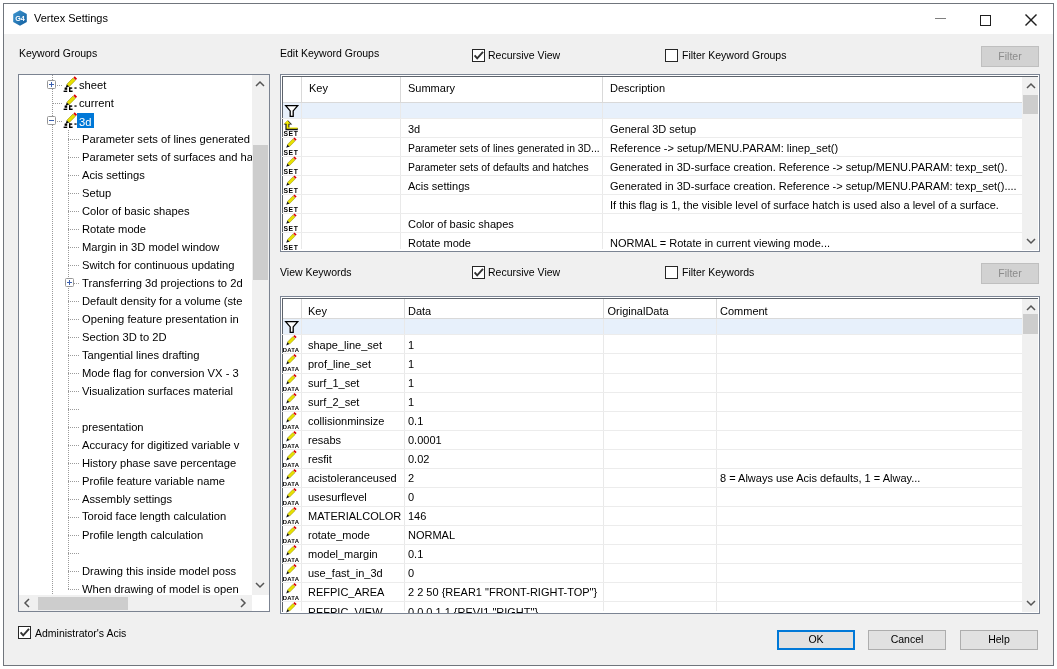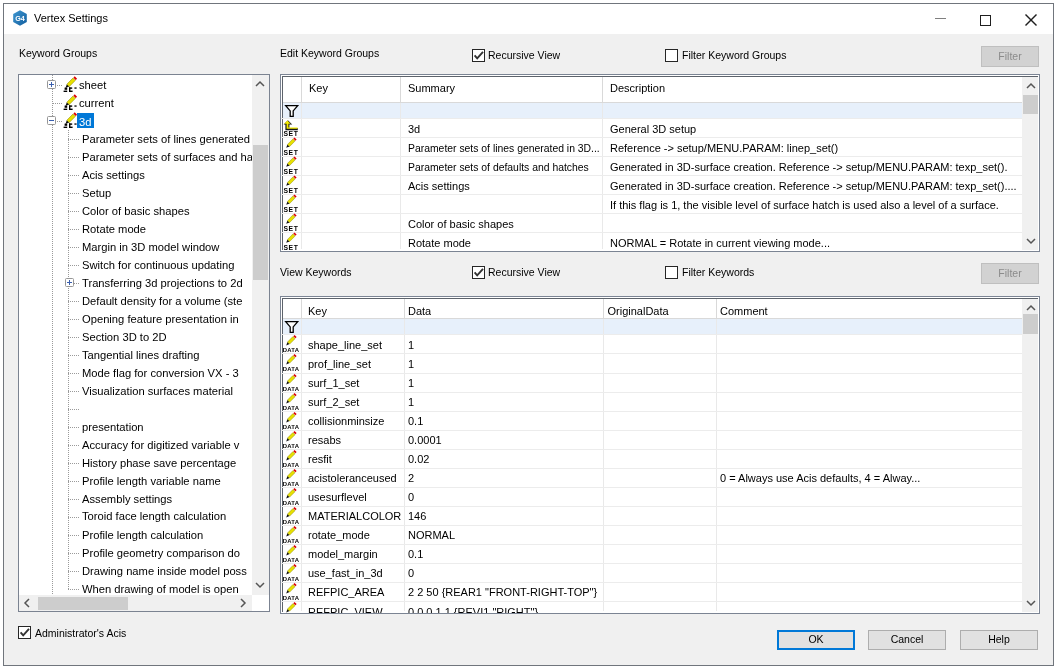--- a/index.html
+++ b/index.html
@@ -149,31 +149,30 @@
 <div class="hdot" style="left:49px;top:316px;width:11px"></div>
 <div class="trow" style="left:63px;top:307px">Visualization surfaces material</div>
 <div class="hdot" style="left:49px;top:334px;width:11px"></div>
 <div class="hdot" style="left:49px;top:352px;width:11px"></div>
 <div class="trow" style="left:63px;top:343px">presentation</div>
 <div class="hdot" style="left:49px;top:370px;width:11px"></div>
 <div class="trow" style="left:63px;top:361px">Accuracy for digitized variable v</div>
 <div class="hdot" style="left:49px;top:388px;width:11px"></div>
 <div class="trow" style="left:63px;top:379px">History phase save percentage</div>
 <div class="hdot" style="left:49px;top:406px;width:11px"></div>
-<div class="trow" style="left:63px;top:397px">Profile length variable name</div>
+<div class="trow" style="left:63px;top:397px">Profile feature variable name</div>
 <div class="hdot" style="left:49px;top:424px;width:11px"></div>
 <div class="trow" style="left:63px;top:415px">Assembly settings</div>
 <div class="hdot" style="left:49px;top:442px;width:11px"></div>
 <div class="trow" style="left:63px;top:432px">Toroid face length calculation</div>
 <div class="hdot" style="left:49px;top:460px;width:11px"></div>
 <div class="trow" style="left:63px;top:451px">Profile length calculation</div>
 <div class="hdot" style="left:49px;top:478px;width:11px"></div>
-<div class="trow" style="left:63px;top:469px">Profile geometry comparison do</div>
 <div class="hdot" style="left:49px;top:496px;width:11px"></div>
-<div class="trow" style="left:63px;top:487px">Drawing name inside model poss</div>
+<div class="trow" style="left:63px;top:487px">Drawing this inside model poss</div>
 <div class="hdot" style="left:49px;top:514px;width:11px"></div>
 <div class="trow" style="left:63px;top:505px">When drawing of model is open</div>
 <div class="sb" style="left:233px;top:0px;width:17px;height:520px"></div>
 <svg class="a" style="left:237px;top:7px" width="8" height="5">
       <use href="#chevup"></use>
     </svg>
 <div class="thumb" style="left:234px;top:70px;width:15px;height:135px"></div>
 <svg class="a" style="left:237px;top:508px" width="8" height="5">
       <use href="#chevdn"></use>
     </svg>
@@ -336,21 +335,21 @@
       <use href="#dataicon"></use>
     </svg>
 <div class="cell" style="left:27px;top:155.10000000000002px;width:94px;height:14px">resfit</div>
 <div class="cell" style="left:127px;top:155.10000000000002px;width:194px;height:14px">0.02</div>
 <div class="hline" style="left:0;top:170.75000000000003px;width:741px;background:#ececec"></div>
 <svg class="a" style="left:2px;top:171.75000000000003px" width="16" height="18">
       <use href="#dataicon"></use>
     </svg>
 <div class="cell" style="left:27px;top:174.15000000000003px;width:94px;height:14px">acistoleranceused</div>
 <div class="cell" style="left:127px;top:174.15000000000003px;width:194px;height:14px">2</div>
-<div class="cell" style="left:439px;top:174.15000000000003px;width:300px;height:14px">0 = Always use Acis defaults, 4 = Alway...</div>
+<div class="cell" style="left:439px;top:174.15000000000003px;width:300px;height:14px">8 = Always use Acis defaults, 1 = Alway...</div>
 <div class="hline" style="left:0;top:189.80000000000004px;width:741px;background:#ececec"></div>
 <svg class="a" style="left:2px;top:190.80000000000004px" width="16" height="18">
       <use href="#dataicon"></use>
     </svg>
 <div class="cell" style="left:27px;top:193.20000000000005px;width:94px;height:14px">usesurflevel</div>
 <div class="cell" style="left:127px;top:193.20000000000005px;width:194px;height:14px">0</div>
 <div class="hline" style="left:0;top:208.85000000000005px;width:741px;background:#ececec"></div>
 <svg class="a" style="left:2px;top:209.85000000000005px" width="16" height="18">
       <use href="#dataicon"></use>
     </svg>

